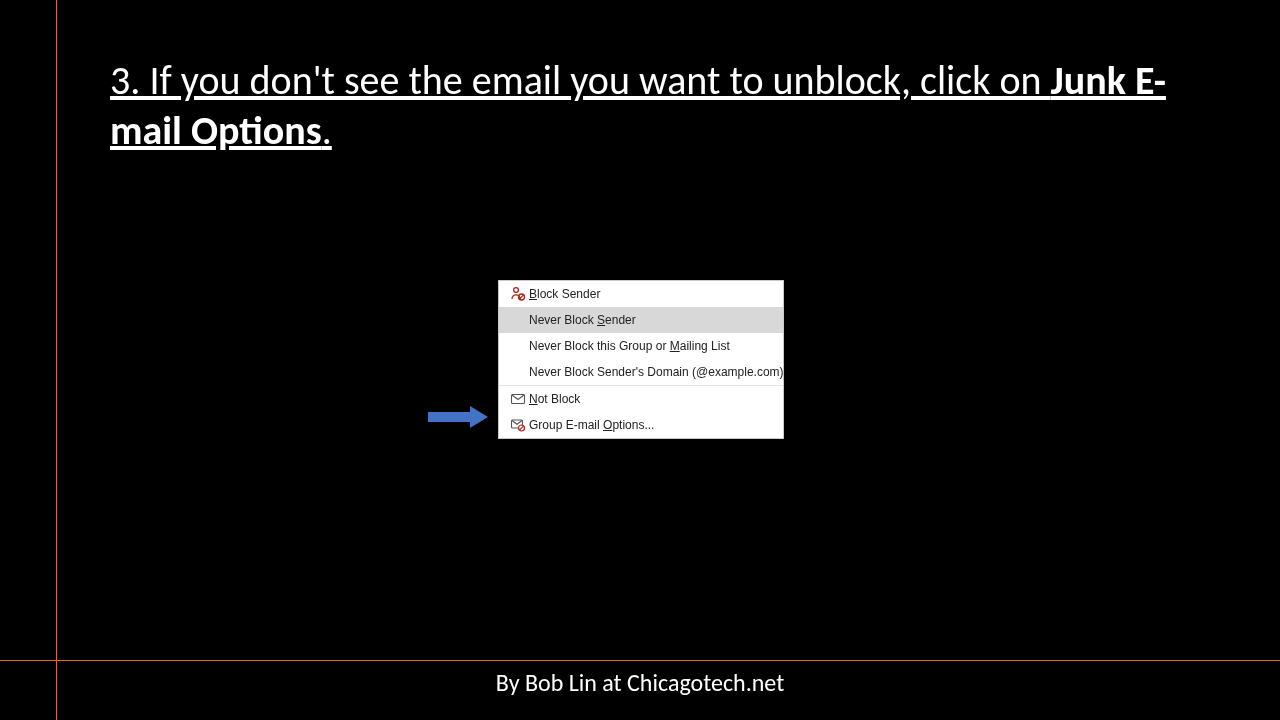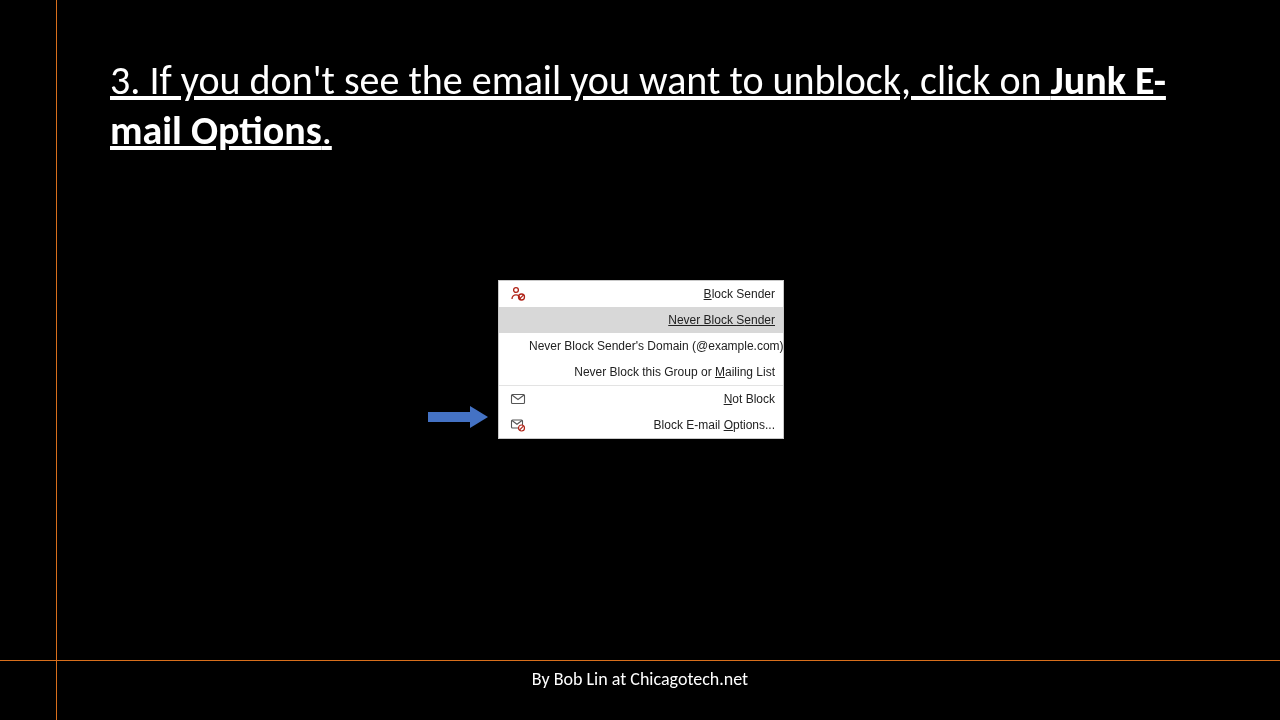--- a/index.html
+++ b/index.html
@@ -50,21 +50,21 @@
   .heading .bold {
     font-weight: 700;
   }
   
   .credit {
     position: absolute;
     left: 0;
     width: 1280px;
     top: 668px;
     text-align: center;
-    font-size: 18px;
+    font-size: 24px;
     color: #fff;
   }
   
   .arrow {
     position: absolute;
     left: 428px;
     top: 406px;
     width: 60px;
     height: 22px;
   }
@@ -91,32 +91,30 @@
     position: absolute;
     left: 498px;
     top: 280px;
     width: 284px;
     background: #fff;
     color: #222;
     font-family: "Segoe UI", Tahoma, Arial, sans-serif;
     font-size: 12px;
     border: 1px solid #c9c9c9;
     box-shadow: 0 2px 6px rgba(0,0,0,0.3);
-    text-align: right;
   }
   .menu .item {
     display: flex;
     align-items: center;
     height: 26px;
     padding: 0 8px 0 8px;
     white-space: nowrap;
   }
   .menu .item.hovered {
     background: #d8d8d8;
-    text-decoration: underline;
   }
   .menu .icon-col {
     width: 22px;
     display: flex;
     align-items: center;
     justify-content: center;
     flex: 0 0 22px;
   }
   .menu .label {
     flex: 1 1 auto;
@@ -171,28 +169,28 @@
 
     <div class="item hovered">
       <span class="icon-col"></span>
       <span class="label">
         <span>Never Block </span><span class="u">S</span><span>ender</span>
       </span>
     </div>
 
     <div class="item">
       <span class="icon-col"></span>
+      <span class="label">
+        <span>Never Block this Group or </span><span class="u">M</span><span>ailing List</span>
+      </span>
+    </div>
+
+    <div class="item">
+      <span class="icon-col"></span>
       <span class="label">Never Block Sender's Domain (@example.com)</span>
-    </div>
-
-    <div class="item">
-      <span class="icon-col"></span>
-      <span class="label">
-        <span>Never Block this Group or </span><span class="u">M</span><span>ailing List</span>
-      </span>
     </div>
 
     <div class="sep"></div>
 
     <div class="item">
       <span class="icon-col">
         <svg class="ic" viewBox="0 0 16 16">
           <rect x="1.5" y="3.5" width="13" height="9" rx="1" fill="none" stroke="#555" stroke-width="1.1"></rect>
           <path d="M2 4l6 4.5L14 4" fill="none" stroke="#555" stroke-width="1.1"></path>
         </svg>
@@ -205,21 +203,21 @@
     <div class="item">
       <span class="icon-col">
         <svg class="ic" viewBox="0 0 16 16">
           <rect x="1.5" y="3" width="11" height="8" rx="1" fill="none" stroke="#555" stroke-width="1.1"></rect>
           <path d="M2 3.5l5 3.8 5-3.8" fill="none" stroke="#555" stroke-width="1.1"></path>
           <circle cx="11.5" cy="11" r="3" fill="#fff" stroke="#b02418" stroke-width="1.2"></circle>
           <line x1="9.4" y1="13.1" x2="13.6" y2="8.9" stroke="#b02418" stroke-width="1.2"></line>
         </svg>
       </span>
       <span class="label">
-        <span>Block E-mail </span><span class="u">O</span><span>ptions...</span>
+        <span>Group E-mail </span><span class="u">O</span><span>ptions...</span>
       </span>
     </div>
 
   </div>
 
   <div class="credit">By Bob Lin at Chicagotech.net</div>
 
 </div>
 
 </body></html>

